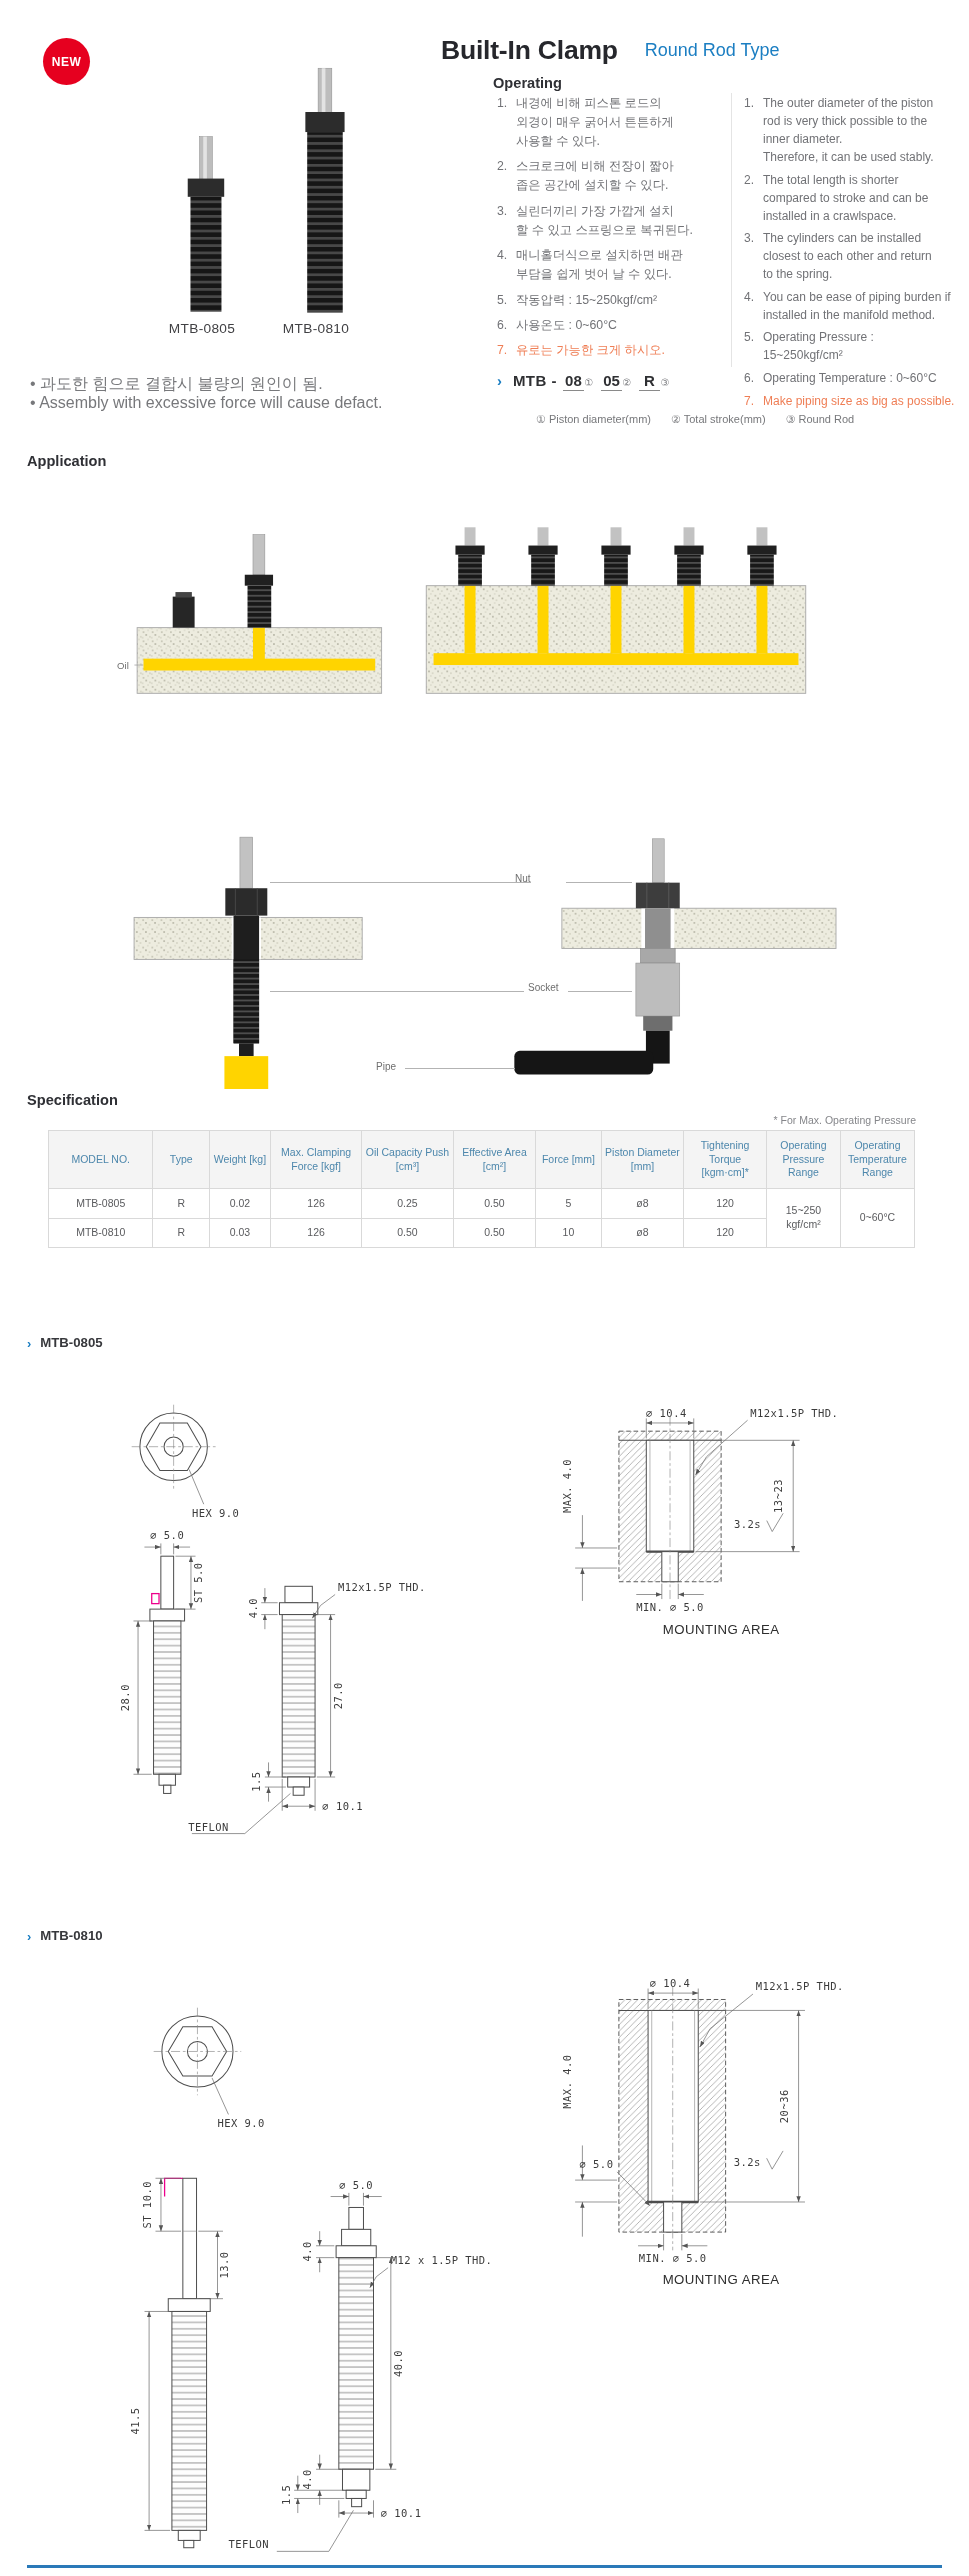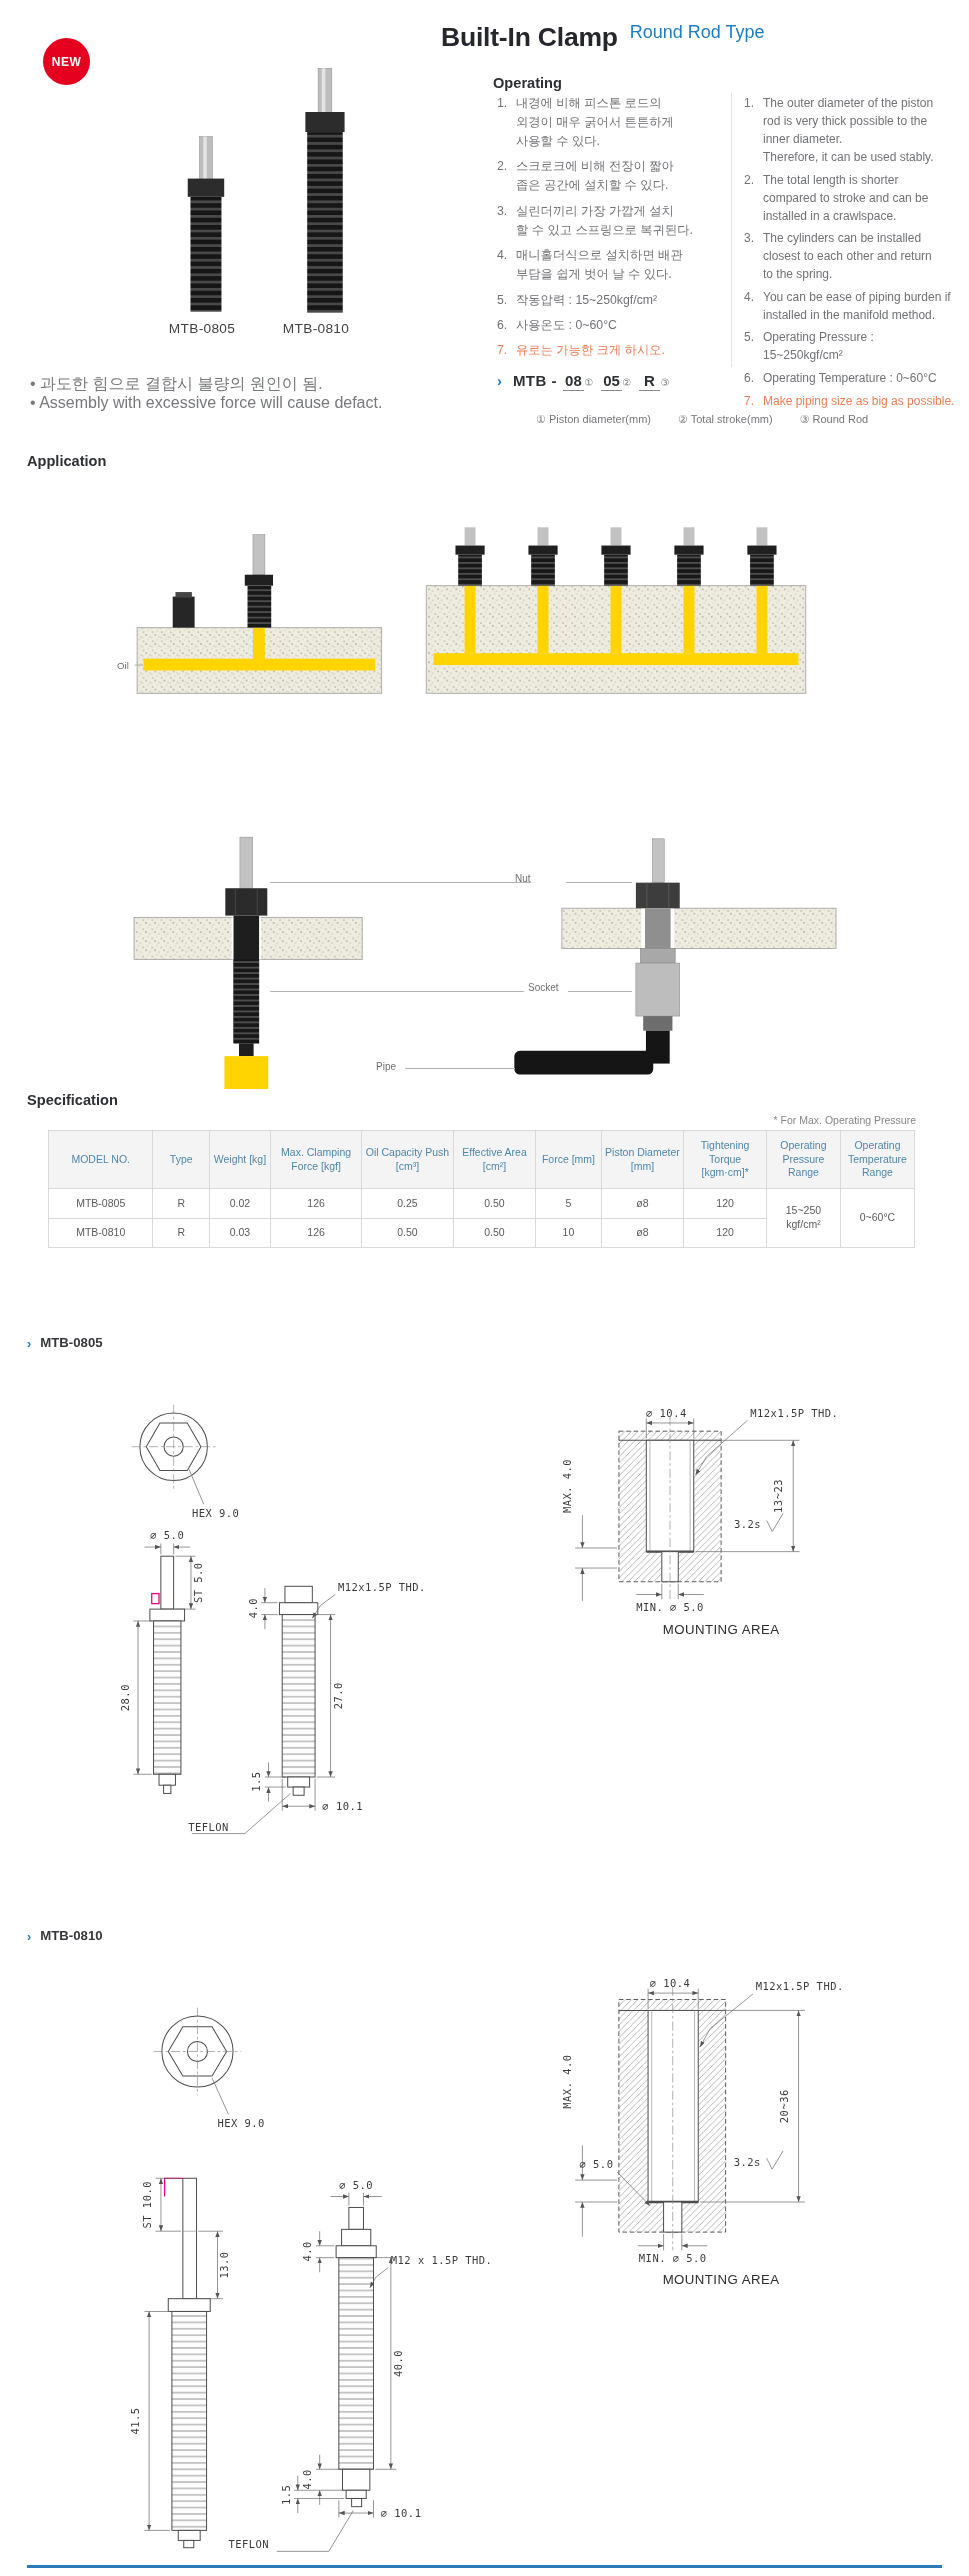--- a/index.html
+++ b/index.html
@@ -6,41 +6,41 @@
   .page{position:relative;width:969px;height:2576px;background:#fff;
         font-family:"Liberation Sans",sans-serif;color:#3a3a3a;overflow:hidden;}
   .abs{position:absolute;}
 
   
   .badge{position:absolute;left:43px;top:38px;width:47px;height:47px;border-radius:50%;
          background:#e6001f;color:#fff;font-size:12px;font-weight:bold;
          display:flex;align-items:center;justify-content:center;letter-spacing:0.5px;}
   .plabel{position:absolute;top:321px;font-size:13.7px;color:#414144;letter-spacing:0.3px;text-align:center;}
   .notes{position:absolute;left:30px;top:374px;font-size:16px;color:#77787b;line-height:19px;}
-  .title-row{position:absolute;left:441px;top:22px;display:flex;align-items:flex-start;gap:12px;}
+  .title-row{position:absolute;left:441px;top:35px;display:flex;align-items:center;gap:27px;}
   .title{font-size:26.5px;font-weight:bold;color:#26272c;letter-spacing:-0.2px;}
   .subtitle{font-size:18px;color:#1b7ec2;}
   .feat-head{position:absolute;left:493px;top:75px;font-size:14.6px;font-weight:bold;color:#2f3035;}
   .vdiv{position:absolute;left:731px;top:93px;width:0.9px;height:274px;background:#e4e4e4;}
   ul.feat{position:absolute;margin:0;padding:0;list-style:none;}
   .feat li{display:flex;margin-bottom:6.4px;}
   .feat .n{flex:0 0 19px;}
   .feat .t{white-space:pre-line;}
   .feat-ko{left:497px;top:94px;width:230px;font-size:12.3px;line-height:19px;color:#717276;}
   .feat-en{left:744px;top:94px;width:212px;font-size:12px;line-height:18px;color:#717276;}
   .feat-en li{margin-bottom:4.6px;}
   .feat li.hl{color:#ef7e55;}
   .mcode{position:absolute;left:497px;top:372px;display:flex;align-items:flex-start;}
   .chev{color:#1b7ec2;font-weight:bold;font-size:14.6px;margin-right:11px;line-height:18px;}
   .mpre{font-size:15px;font-weight:bold;color:#2f3033;letter-spacing:0.5px;margin-right:5.5px;line-height:18px;}
   .seg{display:inline-flex;flex-direction:row;align-items:center;margin-right:7.3px;}
   .sd{font-size:15px;font-weight:bold;color:#2f3033;border-bottom:1.4px solid #8a8a8a;
       min-width:20px;text-align:center;line-height:18px;padding:0 0.9px;}
   .sm{font-size:10px;color:#7c7d80;margin-top:1.8px;}
-  .mlegend{position:absolute;left:536px;top:413px;display:flex;gap:27px;font-size:11px;color:#77787b;}
+  .mlegend{position:absolute;left:536px;top:413px;display:flex;gap:20px;font-size:11px;color:#77787b;}
 
   
   .sec-head{position:absolute;font-size:14.6px;font-weight:bold;color:#2f3035;}
   .spec-note{position:absolute;left:639px;top:1114px;width:277px;text-align:right;
              font-size:10.5px;color:#85868a;}
 
   
   table.spec{position:absolute;left:48px;top:1130px;width:867px;border-collapse:collapse;
              font-size:10.5px;text-align:center;}
   table.spec{border-top:1.8px solid #2a79b8;}

